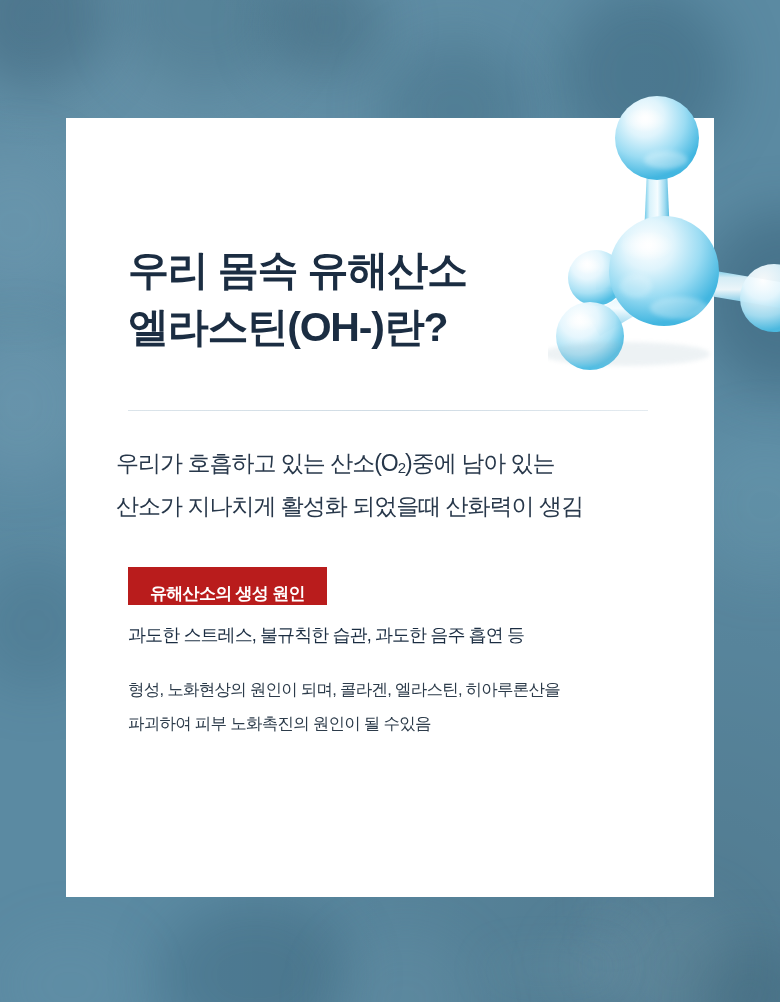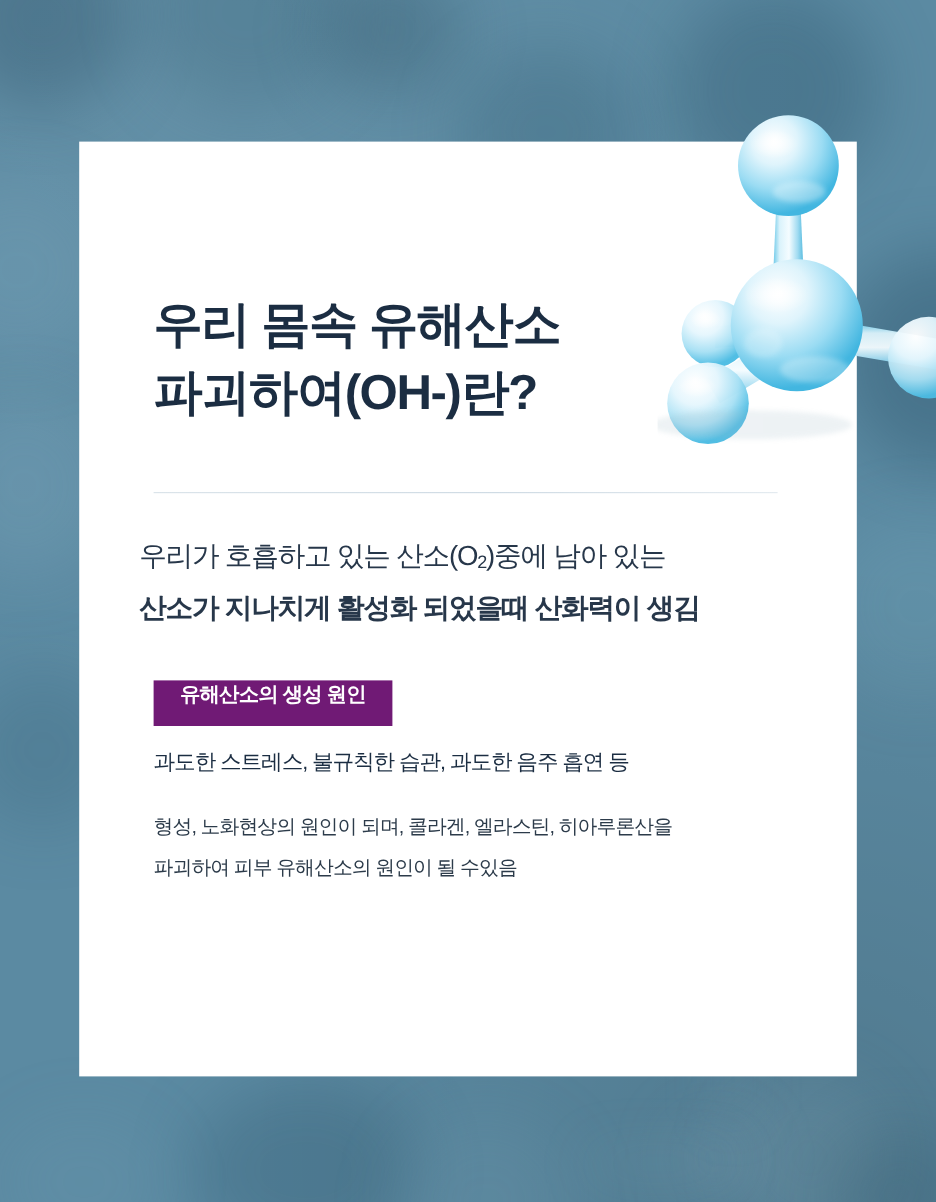--- a/index.html
+++ b/index.html
@@ -41,28 +41,28 @@
     position:absolute;left:128px;top:410px;width:520px;height:1px;
     background:linear-gradient(to right,#dbe4ea,#cfdbe4 55%,#e4ebf0);
   }
 
   .subtitle{
     position:absolute;left:116px;width:540px;
     color:#27374a;font-size:23px;font-weight:500;letter-spacing:-1.0px;
     white-space:nowrap;
   }
   #subtitle-l1{top:448px;}
-  #subtitle-l2{top:491px;font-weight:bold;}
+  #subtitle-l2{top:491px;}
   .sub-small{font-size:15px;vertical-align:-2px;}
 
   #badge{
     position:absolute;left:128px;top:567px;height:38px;
-    background:#701a75;color:#ffffff;
+    background:#b91c1c;color:#ffffff;
     font-size:17px;font-weight:700;letter-spacing:-0.7px;
-    display:flex;align-items:flex-start;justify-content:center;
+    display:flex;align-items:flex-end;justify-content:center;
     padding:0 22px;box-sizing:border-box;
   }
 
   #bold-line{
     position:absolute;left:128px;top:623px;width:540px;
     color:#1b2d42;font-size:18px;font-weight:400;letter-spacing:-0.9px;
     white-space:nowrap;
   }
 
   #paragraph{
@@ -162,30 +162,30 @@
     <circle cx="116" cy="185" r="55" fill="url(#sphG)"></circle>
     <ellipse cx="99" cy="160" rx="27" ry="15" fill="url(#hl)" opacity=".92"></ellipse>
     <ellipse cx="131" cy="222" rx="29" ry="11" fill="#ffffff" opacity=".28" filter="url(#soft)"></ellipse>
     <ellipse cx="88" cy="200" rx="16" ry="12" fill="#ffffff" opacity=".20" filter="url(#soft)"></ellipse>
 
     <ellipse cx="78" cy="268" rx="84" ry="12" fill="#9fb9c6" opacity=".18" filter="url(#soft)"></ellipse>
   </svg>
 </div>
 
 <div class="headline" id="headline-l1">우리 몸속 유해산소</div>
-<div class="headline" id="headline-l2">파괴하여(OH-)란?</div>
+<div class="headline" id="headline-l2">엘라스틴(OH-)란?</div>
 
 <div id="divider"></div>
 
 <div class="subtitle" id="subtitle-l1"><span>우리가 호흡하고 있는 산소(O</span><sub class="sub-small">2</sub><span>)중에 남아 있는</span></div>
 
 <div class="subtitle" id="subtitle-l2">산소가 지나치게 활성화 되었을때 산화력이 생김</div>
 
 <div id="badge">
     <span>유해산소의 생성 원인</span>
   </div>
 
 <div id="bold-line">과도한 스트레스, 불규칙한 습관, 과도한 음주 흡연 등</div>
 
 <div id="paragraph">
   <div>형성, 노화현상의 원인이 되며, 콜라겐, 엘라스틴, 히아루론산을</div>
-  <div>파괴하여 피부 유해산소의 원인이 될 수있음</div>
+  <div>파괴하여 피부 노화촉진의 원인이 될 수있음</div>
 </div>
 
 </body></html>

